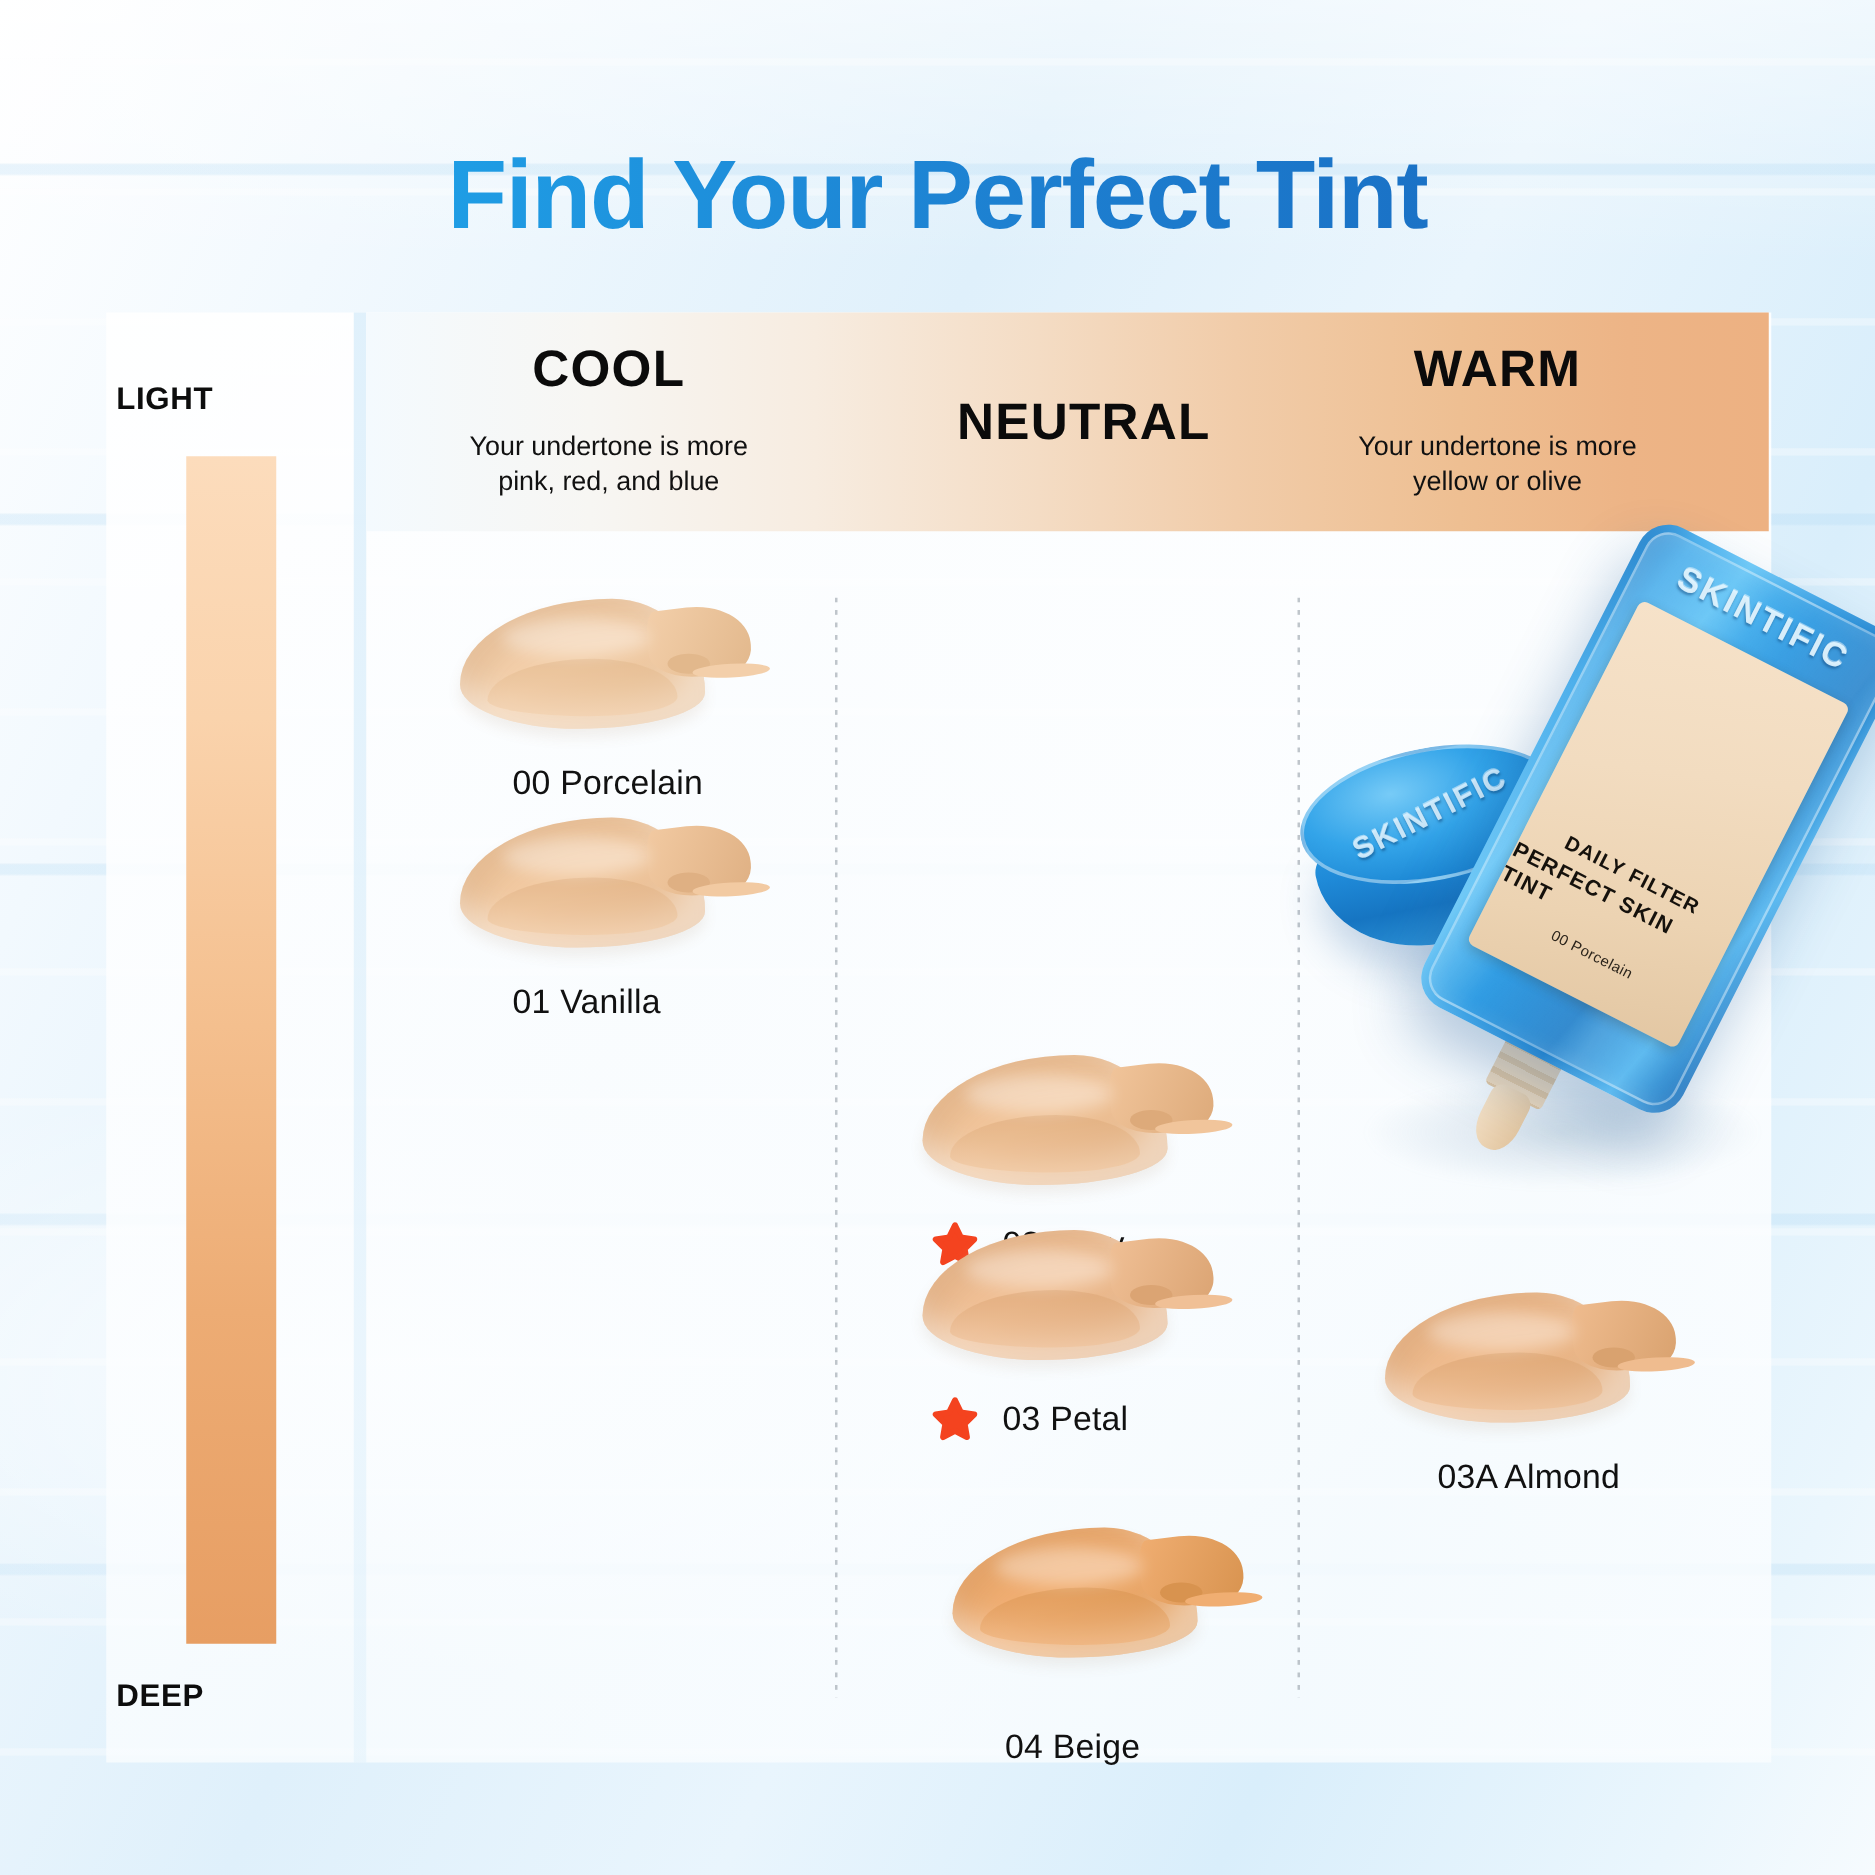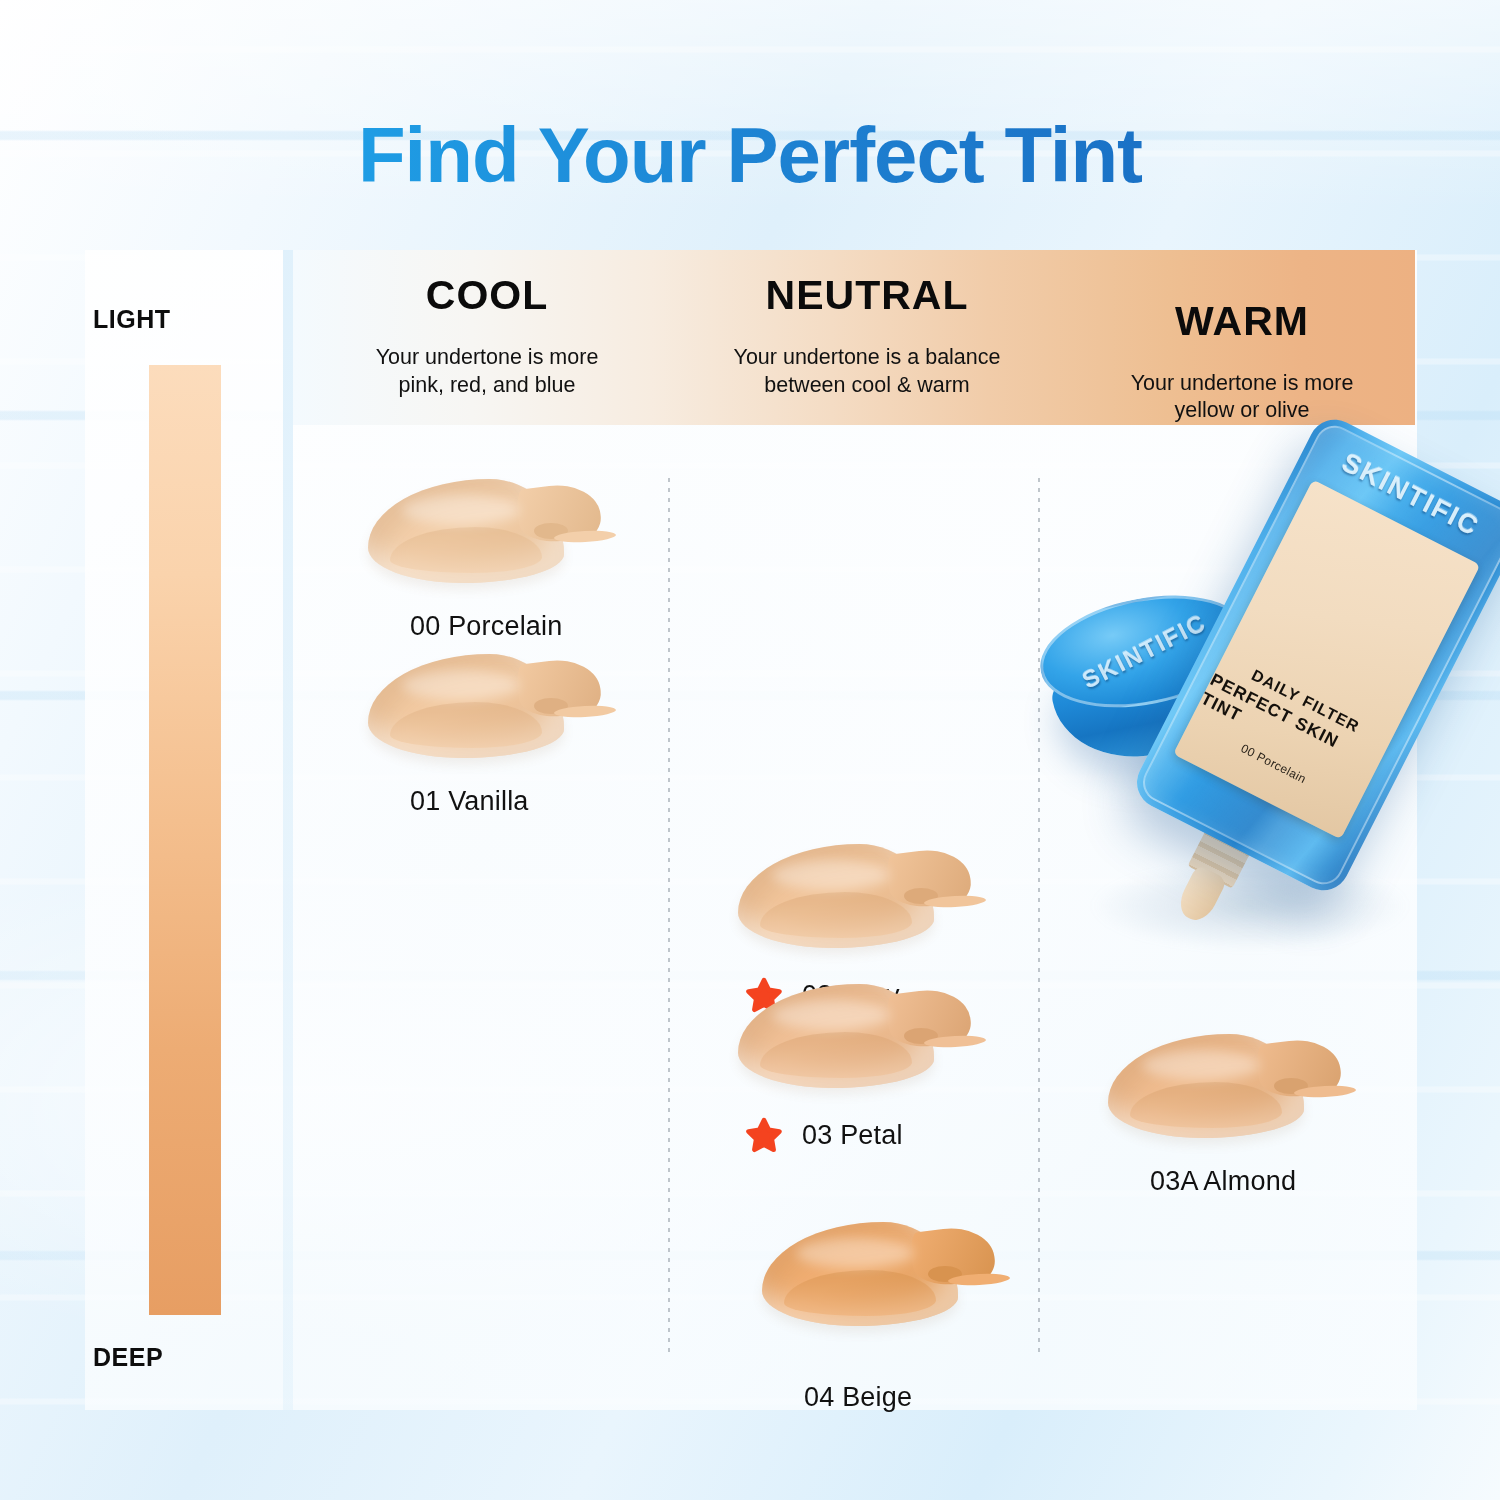--- a/index.html
+++ b/index.html
@@ -73,21 +73,21 @@
   }
   .band-col{
     position:absolute; top:0; height:175px;
     display:flex; flex-direction:column; align-items:center; justify-content:center;
     text-align:center;
   }
   .band-col .t{ font-size:41px; font-weight:bold; color:#0b0b0b; letter-spacing:1px; line-height:1; }
   .band-col .d{ font-size:21.5px; color:#111; line-height:1.28; margin-top:28px; font-weight:500; }
   .band-col.cool   { left:0px;   width:388px; }
   .band-col.neutral{ left:388px; width:372px; }
-  .band-col.warm   { left:768px; width:362px;justify-content:flex-end; }
+  .band-col.warm   { left:724px; width:362px; }
 
   
   .divider{
     position:absolute; top:478px; width:2px; height:880px;
     background-image:linear-gradient(to bottom,#9aa3ab 0 4px, rgba(0,0,0,0) 4px 10px);
     background-size:2px 10px; background-repeat:repeat-y; opacity:.62;
   }
   .divider.d1{ left:668px; }
   .divider.d2{ left:1038px; }
 
@@ -221,21 +221,20 @@
   <div class="scale-label deep">DEEP</div>
 </div>
 
 <div class="band">
   <div class="band-col cool">
     <div class="t">COOL</div>
     <div class="d"><span>Your undertone is more</span><br><span>pink, red, and blue</span></div>
   </div>
   <div class="band-col neutral">
     <div class="t">NEUTRAL</div>
-    <div class="d"><span>Your undertone is a balance</span><br><span>between cool &amp; warm</span></div>
   </div>
   <div class="band-col warm">
     <div class="t">WARM</div>
     <div class="d"><span>Your undertone is more</span><br><span>yellow or olive</span></div>
   </div>
 </div>
 
 <div class="divider d1"></div>
 <div class="divider d2"></div>
 

